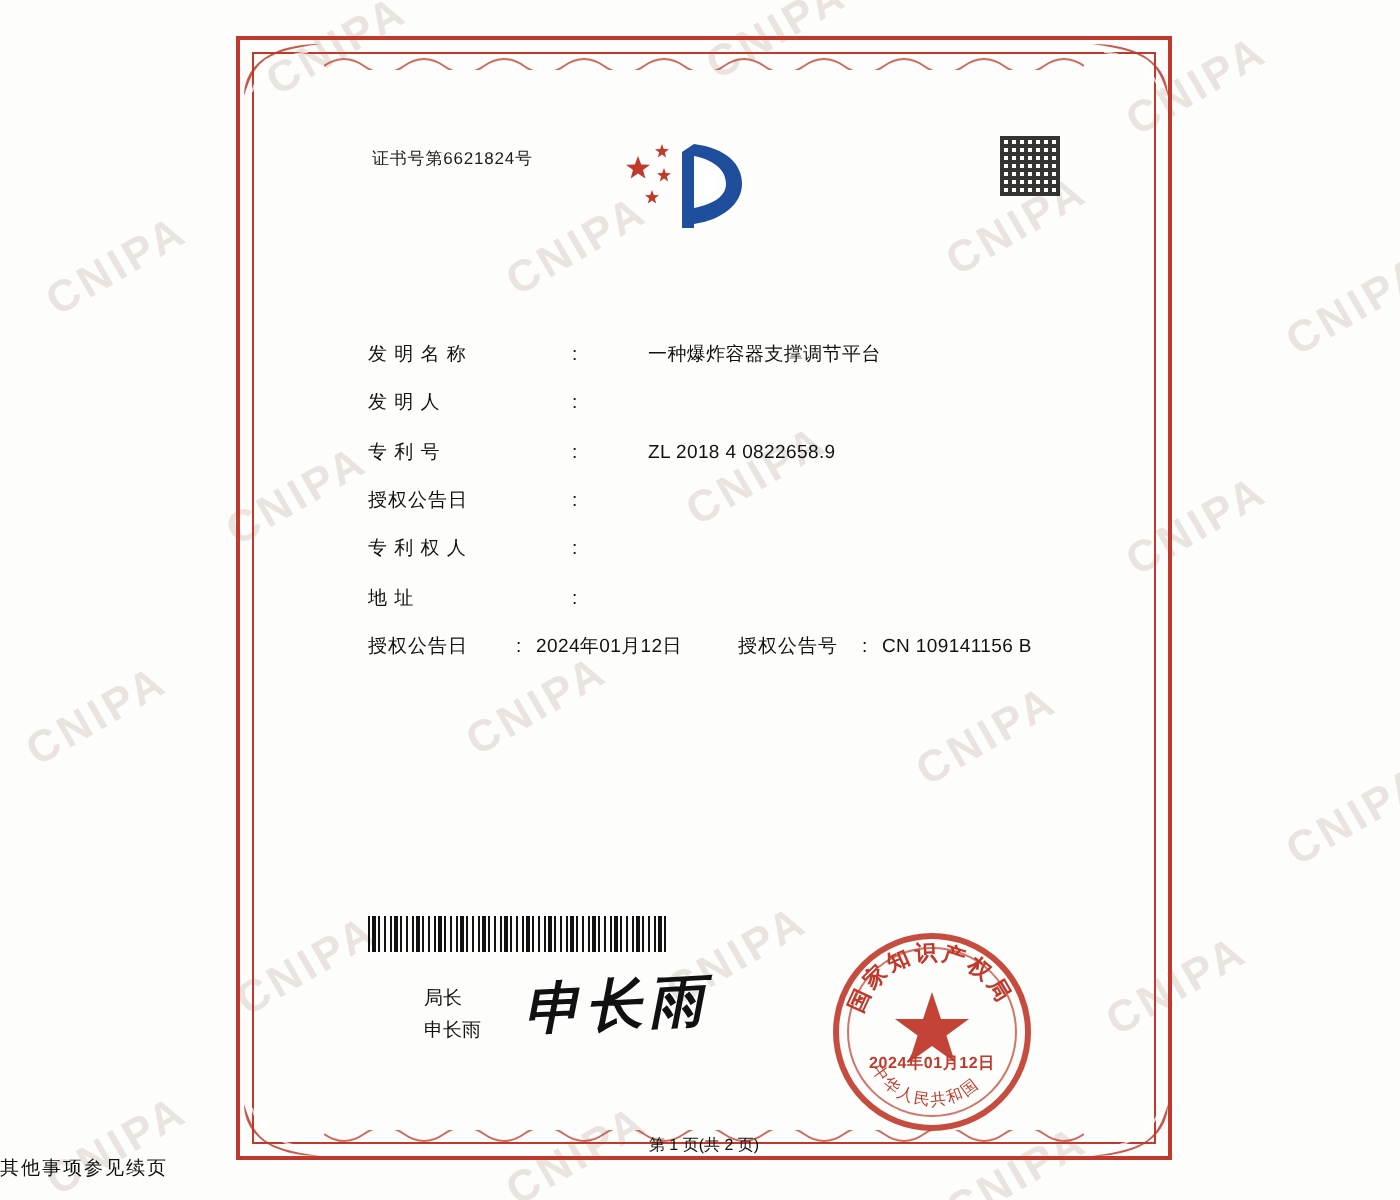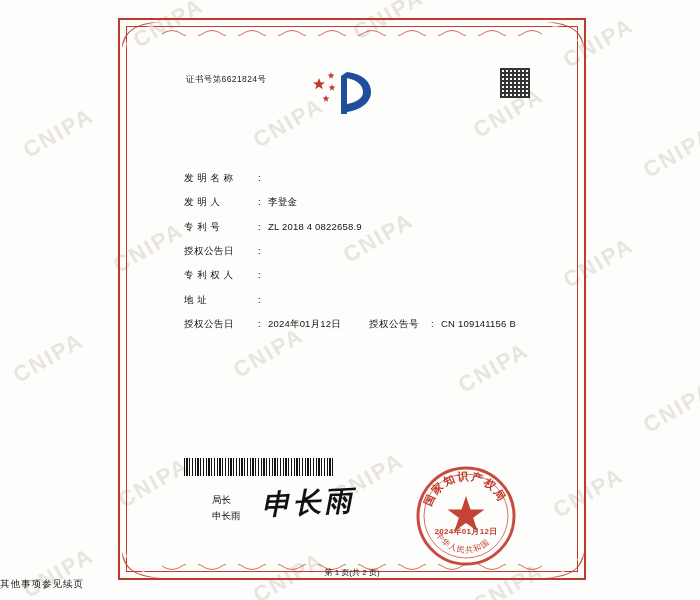--- a/index.html
+++ b/index.html
@@ -152,20 +152,21 @@
     top: 146px;
     width: 340px;
     font-size: 9.5px;
     color: #111;
   }
   .frow {
     display: flex;
     align-items: flex-end;
     margin-bottom: 11.5px;
     line-height: 1.35;
+    gap: 28px;
   }
   .flabel {
     width: 74px;
     flex: 0 0 74px;
     letter-spacing: 0.5px;
   }
   .fcolon {
     width: 10px;
     flex: 0 0 10px;
   }
@@ -370,25 +371,25 @@
           <polygon points="19,27 19.9,29.5 22.5,29.6 20.4,31.2 21.1,33.8 19,32.3 16.9,33.8 17.6,31.2 15.5,29.6 18.1,29.5"></polygon>
         </g>
       </svg>
     </div>
 
 
     <div class="fields">
       <div class="frow">
         <div class="flabel">发 明 名 称</div>
         <div class="fcolon">:</div>
+        <div class="fvalue">一种爆炸容器支撑调节平台</div>
       </div>
       <div class="frow">
         <div class="flabel">发 明 人</div>
         <div class="fcolon">:</div>
-        <div class="fvalue">李登金</div>
       </div>
       <div class="frow">
         <div class="flabel">专 利 号</div>
         <div class="fcolon">:</div>
         <div class="fvalue">ZL 2018 4 0822658.9</div>
       </div>
       <div class="frow">
         <div class="flabel">授权公告日</div>
         <div class="fcolon">:</div>
       </div>

